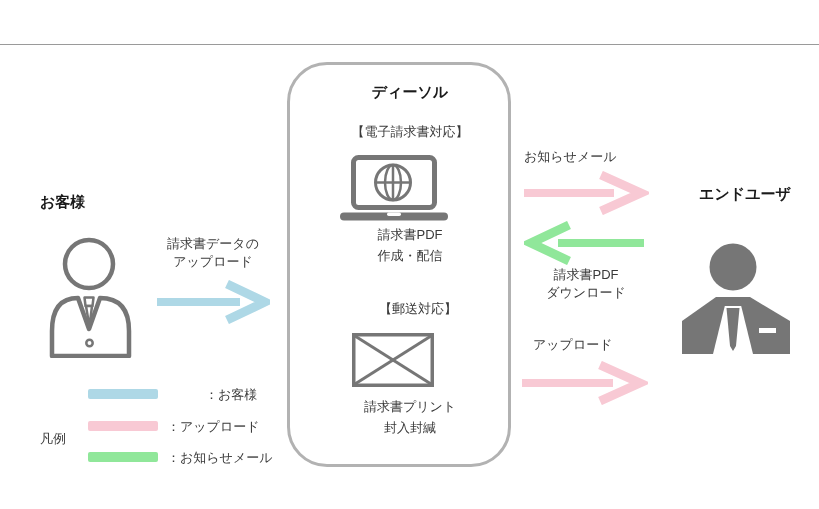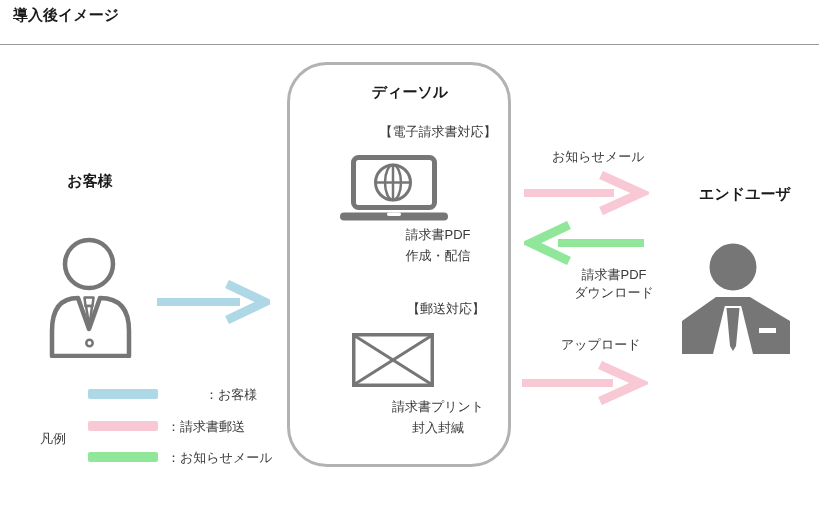--- a/index.html
+++ b/index.html
@@ -2,54 +2,55 @@
 <html><head>
 <meta charset="utf-8">
 <style>
   html,body{margin:0;padding:0;background:#fff;}
   #canvas{
     position:relative;width:819px;height:509px;background:#fff;overflow:hidden;
     font-family:"Liberation Sans","DejaVu Sans",sans-serif;color:#333;
   }
   .abs{position:absolute;}
   .h-title{font-size:15px;font-weight:bold;color:#1a1a1a;}
-  .body-text{font-size:13px;color:#3a3a3a;margin-left:28px;}
+  .body-text{font-size:13px;color:#3a3a3a;}
   .pre{white-space:pre-line;text-align:center;line-height:1.4;}
   .divider{height:1px;background:#9a9a9a;width:819px;left:0;top:44px;}
 
   
   .dsol-box{
     left:287px;top:62px;width:224px;height:405px;box-sizing:border-box;
     border:3px solid #b2b2b2;border-radius:40px;background:#fff;
   }
   .box-center{left:0;width:240px;text-align:center;}
 
   
   .legend-label{font-size:13px;color:#3a3a3a;}
 </style>
 </head>
 <body>
 
 <div id="canvas">
 
-  <div class="abs h-title" style="left:13px;top:6px;">導入後イメージ</div>
   <div class="abs divider"></div>
 
-  <div class="abs h-title" style="left:40px;top:172px;width:100px;text-align:center;">お客様</div>
+  <div class="abs h-title" style="left:40px;top:193px;width:100px;">お客様</div>
 
   <svg class="abs" style="left:48px;top:236px;" width="85" height="122" viewBox="0 0 85 122">
     <g fill="#fff" stroke-linejoin="round" stroke="#767676">
       <circle cx="41" cy="28" r="24" stroke-width="4.5"></circle>
       <path d="M4,120 V95 Q4,62 30,62 L41,93 L52,62 Q81,62 81,95 V120 Z" stroke-width="4.5"></path>
       <polygon points="36.5,61.5 45.5,61.5 44.5,70 37.5,70" stroke-width="2.5"></polygon>
       <polygon points="38,70 44,70 41.5,91" stroke-width="2.5"></polygon>
       <circle cx="41.5" cy="107" r="3.2" stroke-width="2.5"></circle>
     </g>
   </svg>
 
+  <div class="abs body-text pre" style="left:150px;top:235px;width:126px;">請求書データの
+アップロード</div>
   <svg class="abs" style="left:154px;top:280px;" width="116" height="44" viewBox="0 0 116 44">
     <line x1="3" y1="22" x2="86" y2="22" stroke-width="8" stroke="#aed8e6"></line>
     <polyline points="73,4 111,22 73,40" fill="none" stroke-width="9" stroke="#aed8e6"></polyline>
   </svg>
 
   <div class="abs dsol-box">
     <div class="abs h-title box-center" style="top:18px;">ディーソル</div>
 
     <div class="abs body-text box-center" style="top:58px;">【電子請求書対応】</div>
 
@@ -117,20 +118,20 @@
   <div class="abs legend-label" style="left:40px;top:386px;margin-top:44px;">凡例</div>
 
   <svg class="abs" style="left:88px;top:389px;" width="70" height="10" viewBox="0 0 70 10">
     <rect x="0" y="0" width="70" height="10" rx="2" fill="#aed8e6"></rect>
   </svg>
   <div class="abs legend-label" style="left:167px;top:386px;margin-left:38px;">：お客様</div>
 
   <svg class="abs" style="left:88px;top:421px;" width="70" height="10" viewBox="0 0 70 10">
     <rect x="0" y="0" width="70" height="10" rx="2" fill="#f8c9d4"></rect>
   </svg>
-  <div class="abs legend-label" style="left:167px;top:418px;">：請求書郵送</div>
+  <div class="abs legend-label" style="left:167px;top:418px;">：アップロード</div>
 
   <svg class="abs" style="left:88px;top:452px;" width="70" height="10" viewBox="0 0 70 10">
     <rect x="0" y="0" width="70" height="10" rx="2" fill="#90e79a"></rect>
   </svg>
   <div class="abs legend-label" style="left:167px;top:449px;">：お知らせメール</div>
 
 </div>
 
 </body></html>

